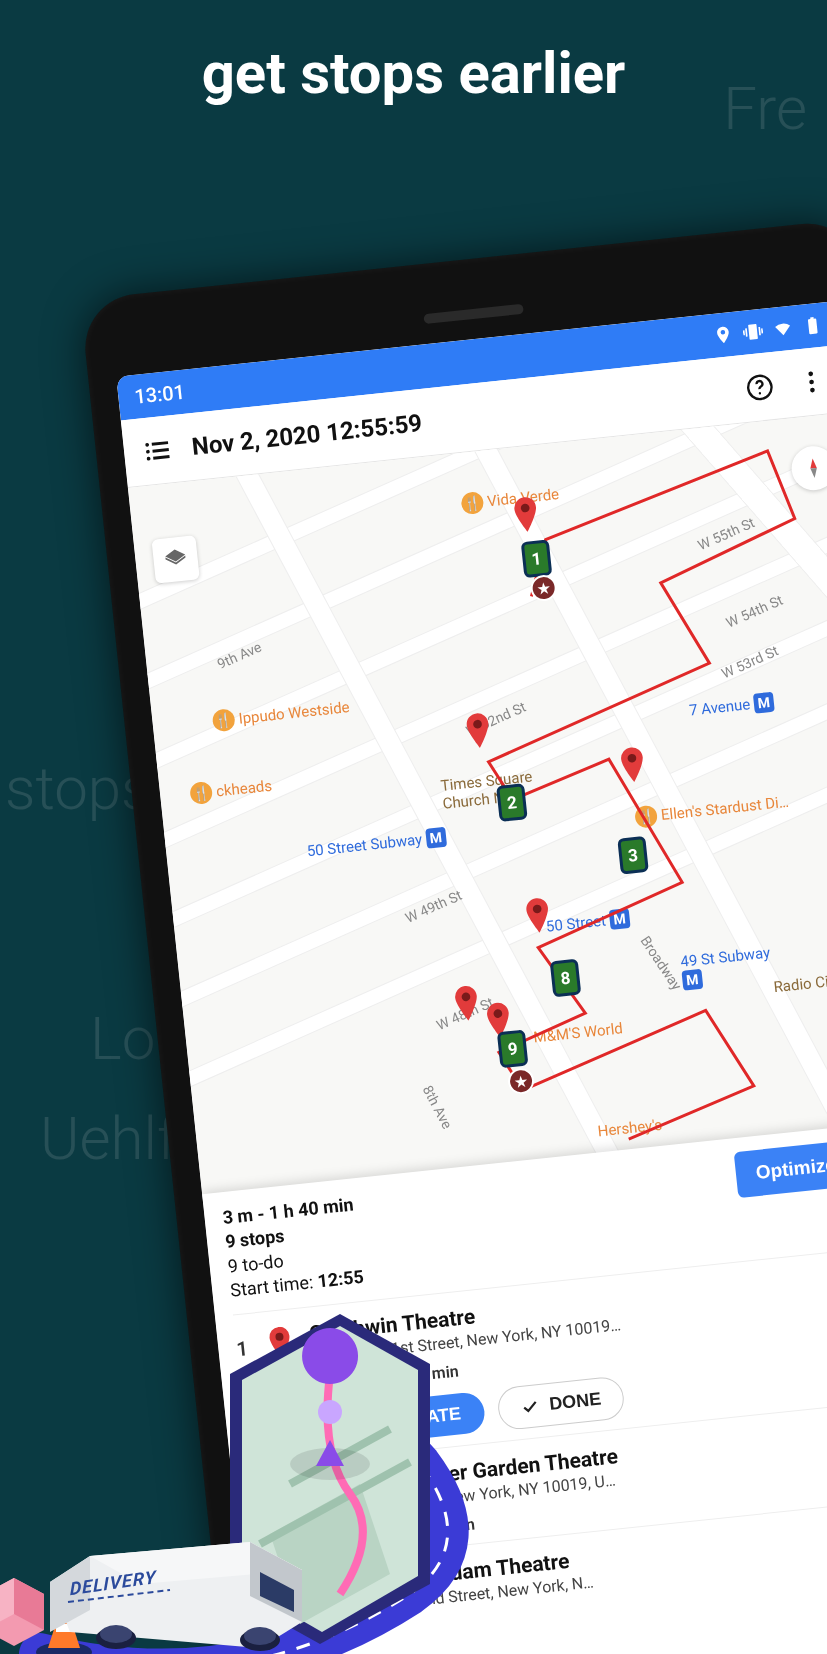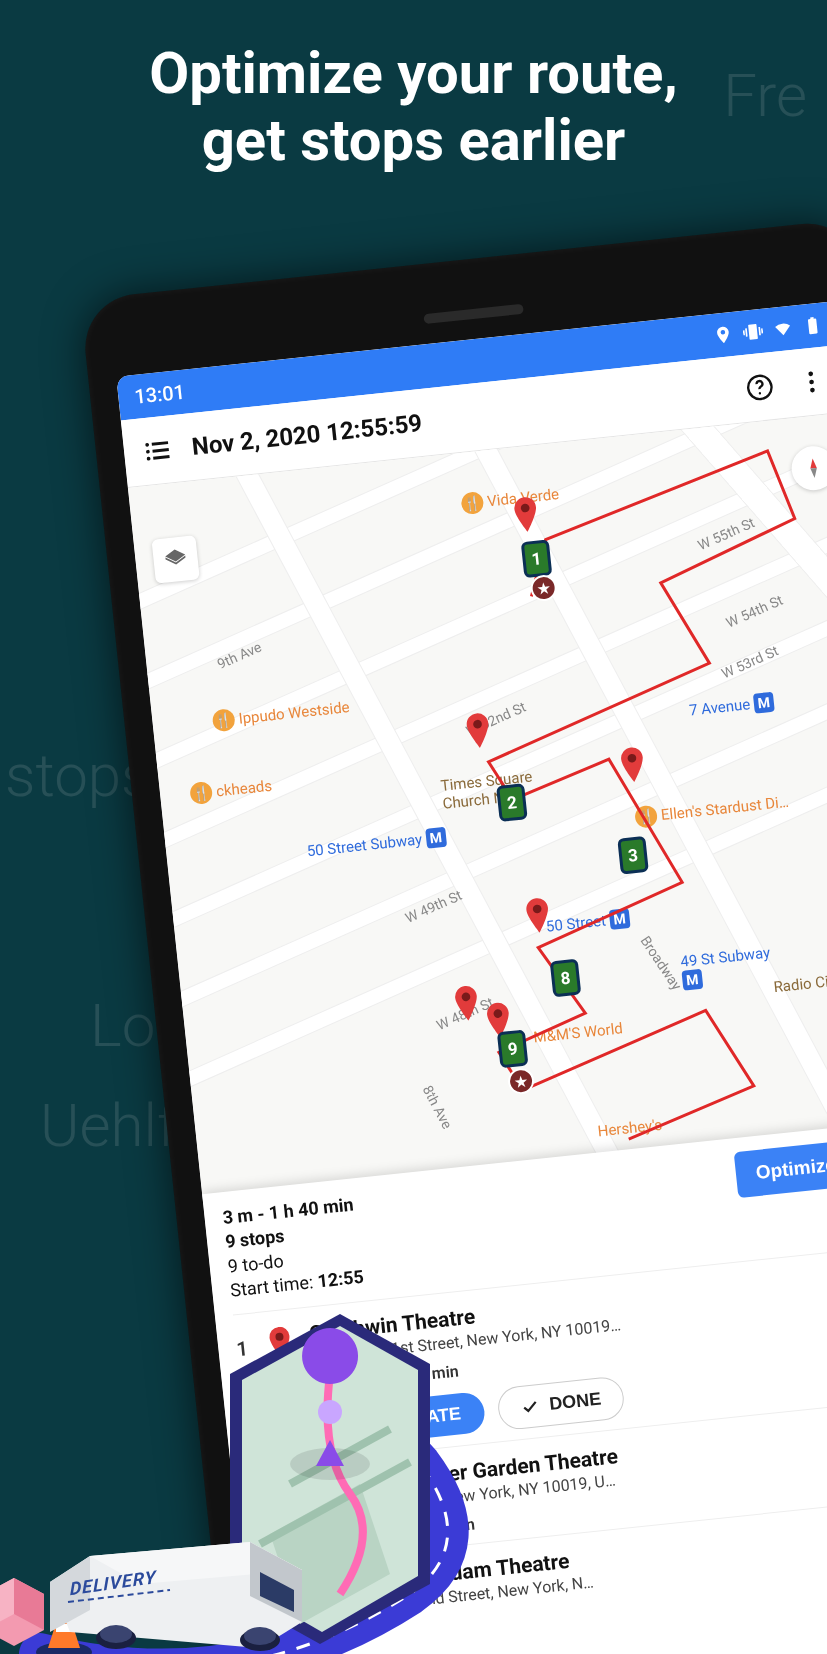--- a/index.html
+++ b/index.html
@@ -10,21 +10,21 @@
   position: relative;
   overflow: hidden;
 }
 .bg-map-hint {
   position: absolute; inset: 0;
   opacity: 0.15;
   color: #ccc;
   font-size: 60px;
   font-weight: 300;
 }
-.bg-map-hint span { position: absolute; }
+.bg-map-hint span { position: absolute; margin-top: 13px; }
 .promo-title {
   position: absolute; top: 40px; left: 0; right: 0;
   text-align: center;
   color: #fff;
   font-size: 58px;
   font-weight: 700;
   line-height: 1.15;
 }
 .phone {
   position: absolute;
@@ -165,21 +165,20 @@
   <span style="top:60px;right:20px">Fre</span>
   <span style="top:220px;right:10px">He</span>
   <span style="top:380px;right:5px;font-weight:500">loss</span>
   <span style="top:560px;right:10px;font-style:italic">ein</span>
   <span style="top:740px;left:5px">stops</span>
   <span style="top:990px;left:90px">Lor</span>
   <span style="top:1090px;left:40px">Uehlfe</span>
 </div>
 
 <div class="promo-title">
-  <div>Optimize your route,</div>
   <div>get stops earlier</div>
 </div>
 
 <div class="phone">
   <div class="phone-shell">
     <div class="speaker"></div>
     <div class="screen">
 
       <div class="status-bar">
         <div style="display:flex;gap:12px;align-items:center">

